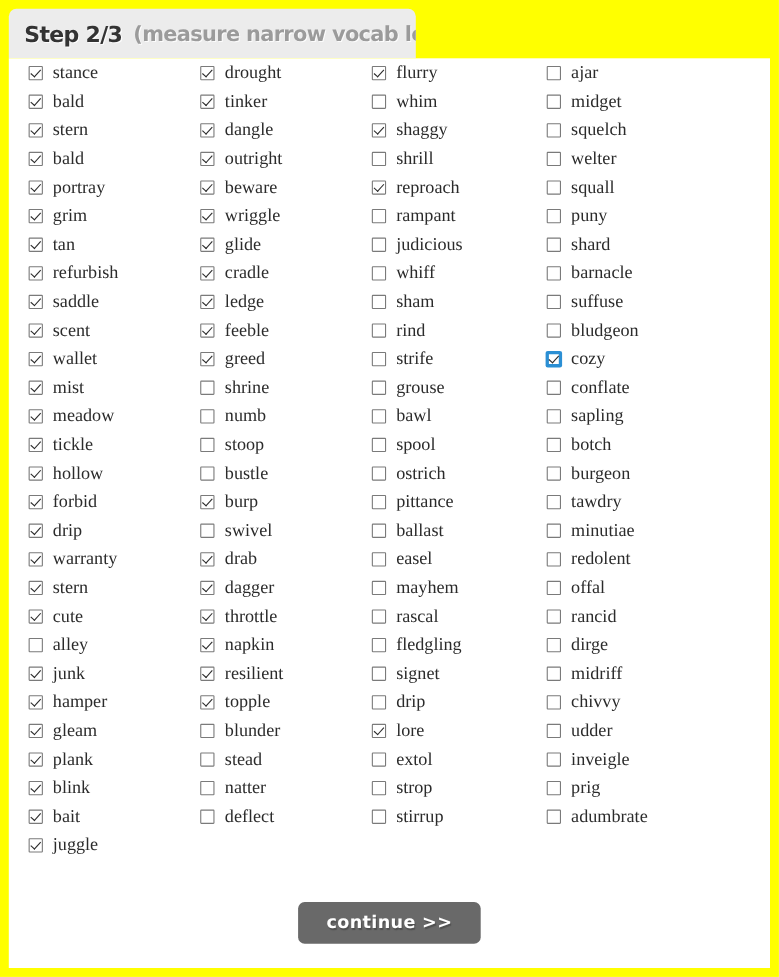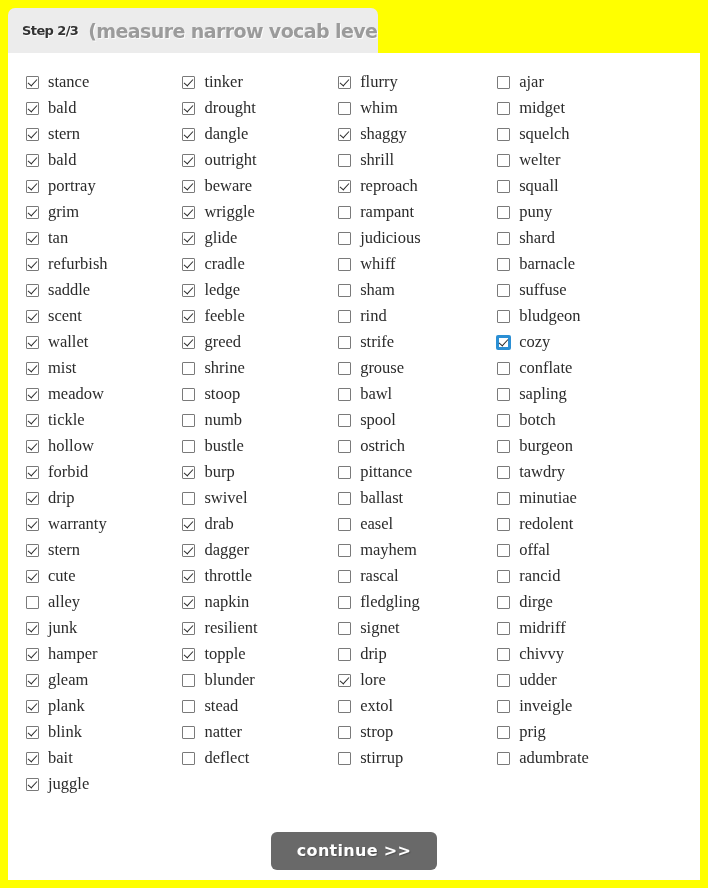--- a/index.html
+++ b/index.html
@@ -32,21 +32,21 @@
     box-sizing: border-box;
     display: flex;
     align-items: center;
     padding-left: 14px;
     white-space: nowrap;
     overflow: hidden;
   }
   .step-label {
     font-family: "DejaVu Sans", sans-serif;
     font-weight: bold;
-    font-size: 13px;
+    font-size: 20px;
     color: #333333;
     letter-spacing: -0.6px;
     text-shadow: 1px 1px 0 rgba(255,255,255,0.85);
   }
   .step-sub {
     font-family: "DejaVu Sans", sans-serif;
     font-weight: bold;
     font-size: 19px;
     color: #9b9b9b;
     letter-spacing: -0.6px;
@@ -59,21 +59,21 @@
     left: 8px;
     top: 53px;
     width: 692px;
     height: 827px;
     background: #ffffff;
     box-sizing: border-box;
   }
   .columns {
     position: absolute;
     left: 0;
-    top: 16px;
+    top: 0;
     width: 616px;
     display: flex;
     gap: 48px;
   }
   .col {
     box-sizing: border-box;
   }
   .col-1 { width: 167px; padding-left: 18px; }
   .col-2 { width: 164px; padding-left: 10px; }
   .col-3 { width: 159px; padding-left: 6px; }
@@ -135,21 +135,20 @@
     color: #ffffff;
     font-family: "DejaVu Sans", sans-serif;
     font-weight: bold;
     font-size: 16px;
     letter-spacing: 0.3px;
     border: none;
     border-radius: 6px;
     padding: 9px 26px 10px 26px;
     cursor: pointer;
     text-shadow: 1px 1px 1px rgba(0,0,0,0.25);
-    margin-top: 12px;
   }
 </style>
 </head>
 <body>
 
 <div class="page">
 
   <div class="header-tab">
     <span class="step-label">Step 2/3</span>
     <span class="step-sub">(measure narrow vocab level)</span>
@@ -267,28 +266,28 @@
             <span class="word-label">bait</span>
           </div>
           <div class="word-row">
             <span class="cb checked"></span>
             <span class="word-label">juggle</span>
           </div>
         </div>
       <div class="col col-2">
           <div class="word-row">
             <span class="cb checked"></span>
+            <span class="word-label">drought</span>
+          </div>
+          <div class="word-row">
+            <span class="cb checked"></span>
             <span class="word-label">tinker</span>
           </div>
           <div class="word-row">
             <span class="cb checked"></span>
-            <span class="word-label">drought</span>
-          </div>
-          <div class="word-row">
-            <span class="cb checked"></span>
             <span class="word-label">dangle</span>
           </div>
           <div class="word-row">
             <span class="cb checked"></span>
             <span class="word-label">outright</span>
           </div>
           <div class="word-row">
             <span class="cb checked"></span>
             <span class="word-label">beware</span>
           </div>
@@ -315,25 +314,25 @@
           <div class="word-row">
             <span class="cb checked"></span>
             <span class="word-label">greed</span>
           </div>
           <div class="word-row">
             <span class="cb"></span>
             <span class="word-label">shrine</span>
           </div>
           <div class="word-row">
             <span class="cb"></span>
+            <span class="word-label">numb</span>
+          </div>
+          <div class="word-row">
+            <span class="cb"></span>
             <span class="word-label">stoop</span>
-          </div>
-          <div class="word-row">
-            <span class="cb"></span>
-            <span class="word-label">numb</span>
           </div>
           <div class="word-row">
             <span class="cb"></span>
             <span class="word-label">bustle</span>
           </div>
           <div class="word-row">
             <span class="cb checked"></span>
             <span class="word-label">burp</span>
           </div>
           <div class="word-row">

